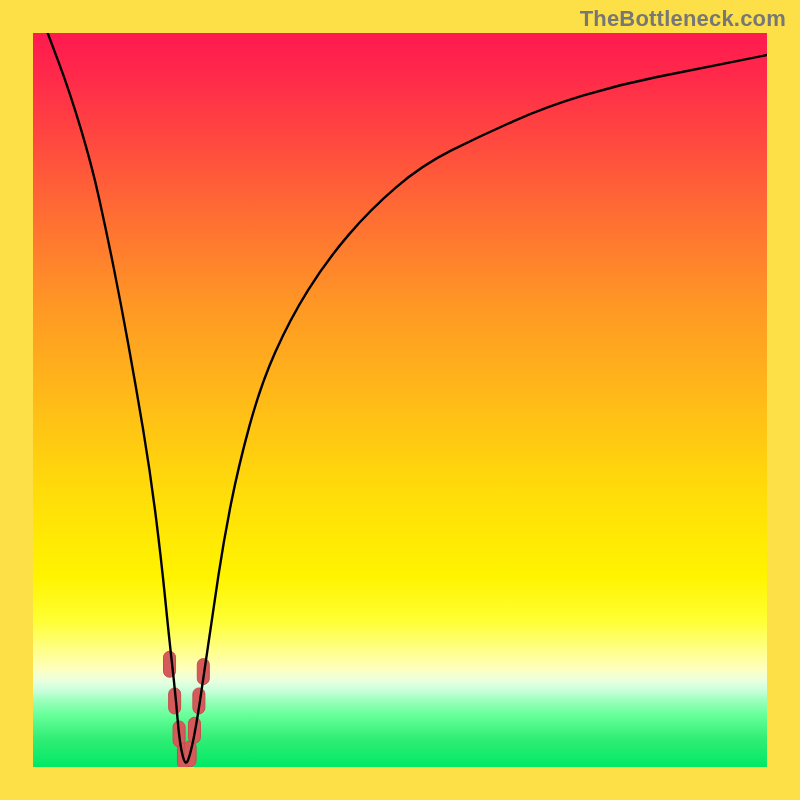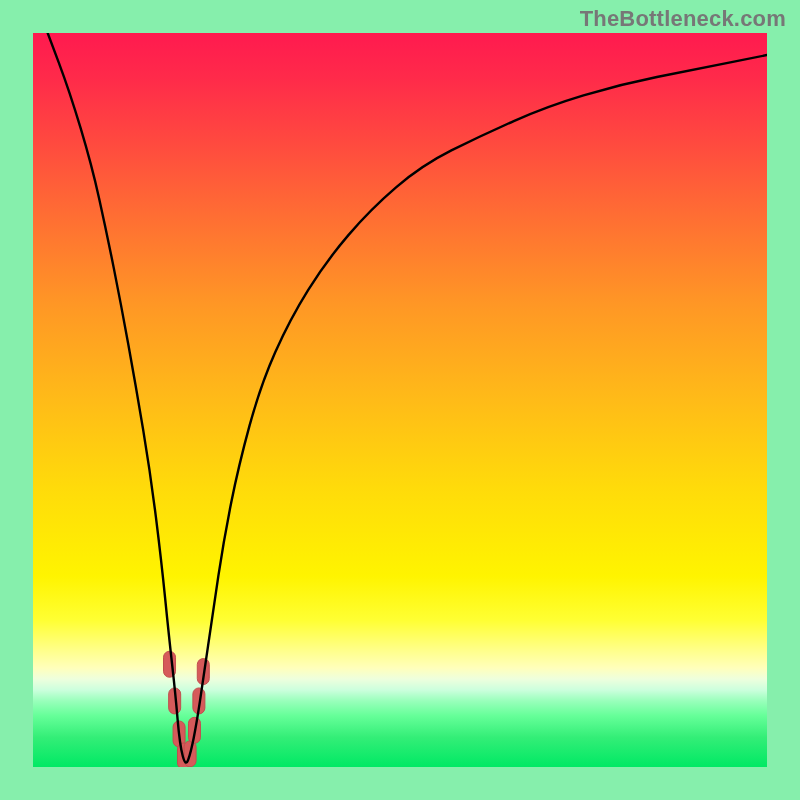--- a/index.html
+++ b/index.html
@@ -10,21 +10,21 @@
     background: #000000;
     overflow: hidden;
     font-family: Arial, Helvetica, sans-serif;
   }
   .frame {
     position: absolute;
     left: 0;
     top: 0;
     width: 800px;
     height: 800px;
-    background: #86efac;
+    background: #fde047;
   }
   .plot-area {
     position: absolute;
     left: 33px;
     top: 33px;
     width: 734px;
     height: 734px;
     overflow: hidden;
   }
   .gradient-bg {

